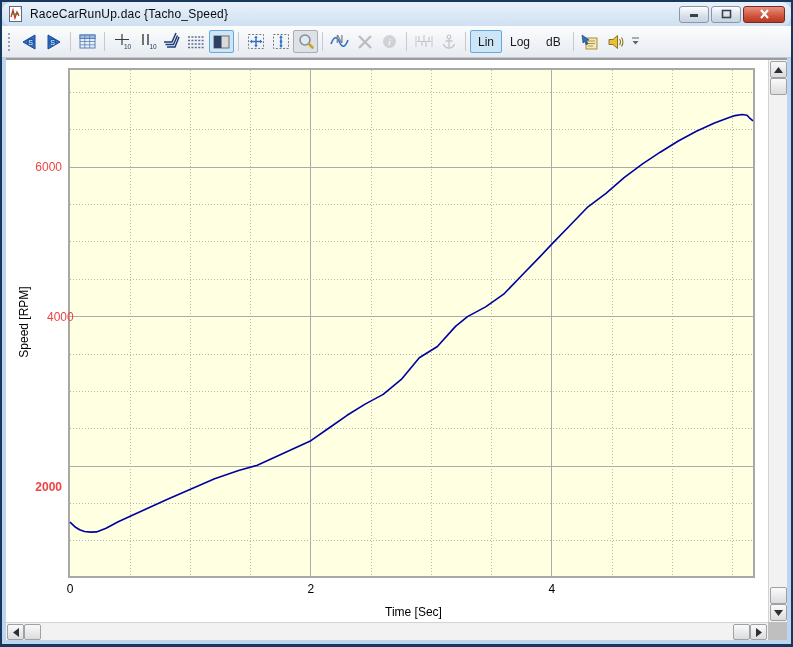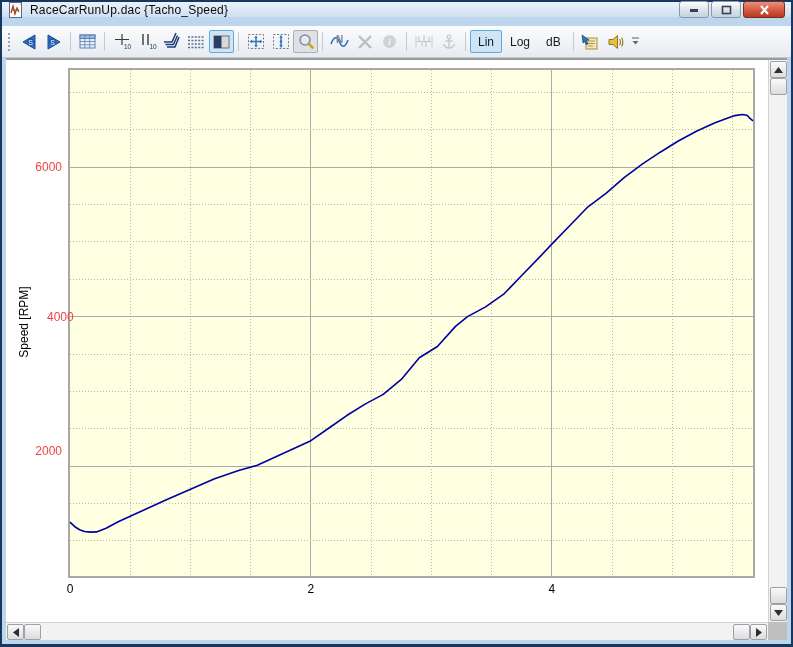--- a/index.html
+++ b/index.html
@@ -7,23 +7,23 @@
   .window {
     position:relative; width:793px; height:647px;
     background:#17375E; overflow:hidden;
   }
   .frame {
     position:absolute; left:2px; top:2px; right:2px; bottom:3px;
     background:#BDD6EE;
   }
   
   .titlebar {
-    position:absolute; left:0; top:0; right:0; height:15px;
+    position:absolute; left:0; top:0; right:0; height:24px;
     background:linear-gradient(#E9F2FB,#CFE0F1);
-    display:flex; align-items:center; padding:0 6px;
+    display:flex; align-items:center; padding:0 6px;border-radius:9px;
   }
   .doc-icon { width:16px; height:16px; margin-right:6px; flex:0 0 auto; }
   .title-text { font-size:12px; color:#0a0a0a; letter-spacing:0.2px; }
   .win-btns { margin-left:auto; display:flex; gap:2px; }
   .wbtn {
     width:30px; height:17px; border:1px solid #8A97A8; border-radius:3px;
     background:linear-gradient(#FDFEFE,#D7DFE9 60%,#C9D3DF);
     display:flex; align-items:center; justify-content:center;
   }
   .wbtn.close {
@@ -315,30 +315,31 @@
               <line x1="0" y1="171.9" x2="683" y2="171.9" stroke="#B9B9A9" stroke-width="1" stroke-dasharray="1 2" shape-rendering="crispEdges"></line>
               <line x1="0" y1="134.5" x2="683" y2="134.5" stroke="#B9B9A9" stroke-width="1" stroke-dasharray="1 2" shape-rendering="crispEdges"></line>
               <line x1="0" y1="97.2" x2="683" y2="97.2" stroke="#ABABAB" stroke-width="1" shape-rendering="crispEdges"></line>
               <line x1="0" y1="59.8" x2="683" y2="59.8" stroke="#B9B9A9" stroke-width="1" stroke-dasharray="1 2" shape-rendering="crispEdges"></line>
               <line x1="0" y1="22.4" x2="683" y2="22.4" stroke="#B9B9A9" stroke-width="1" stroke-dasharray="1 2" shape-rendering="crispEdges"></line>
               <polyline points="0.0,452.2 4.8,456.7 9.6,459.7 14.5,461.5 20.5,462.1 26.5,461.9 36.1,458.2 48.2,451.8 60.2,446.2 78.3,438.0 96.4,429.8 120.5,419.3 144.6,408.8 168.6,400.6 186.7,395.4 204.8,387.2 222.8,378.9 240.9,370.7 259.0,358.0 277.1,345.3 295.1,334.1 313.2,324.4 331.3,309.4 349.3,287.8 367.4,276.5 385.5,256.4 397.5,246.6 415.6,236.9 433.7,224.2 451.7,205.5 469.8,186.9 481.8,174.1 499.9,155.5 518.0,136.8 536.0,123.3 554.1,107.6 572.2,94.2 590.2,82.2 608.3,71.0 626.4,61.3 644.5,53.1 656.5,48.6 664.9,45.6 672.2,44.5 677.0,45.2 679.4,47.8 683.0,50.8" fill="none" stroke="#0000A0" stroke-width="1.6" stroke-linejoin="round"></polyline>
             </svg>
         </div>
 
         <div id="ytick-layer">
-            <div class="ylab" style="top: 384px;">2000</div>
+            <div class="ylab" style="top: 420px; font-weight: bold;">2000</div>
             <div class="ylab" style="top: 249.647px; padding-left: 41px;">4000</div>
             <div class="ylab" style="top: 100.164px;">6000</div>
           </div>
         <div id="xtick-layer">
             <div class="xlab" style="left: 64px;">0</div>
             <div class="xlab" style="left: 304.917px;">2</div>
             <div class="xlab" style="left: 545.834px;">4</div>
           </div>
 
+        <div class="xaxis-title">Time [Sec]</div>
       </div>
 
       <div class="vscroll">
         <div class="sbtn" style="margin-top:1px">
           <svg width="9" height="6" viewBox="0 0 9 6">
               <path d="M4.5 0 L9 6 H0 Z" fill="#2F2F2F"></path>
             </svg>
         </div>
         <div class="sbtn thumb"></div>
         <div class="track"></div>

